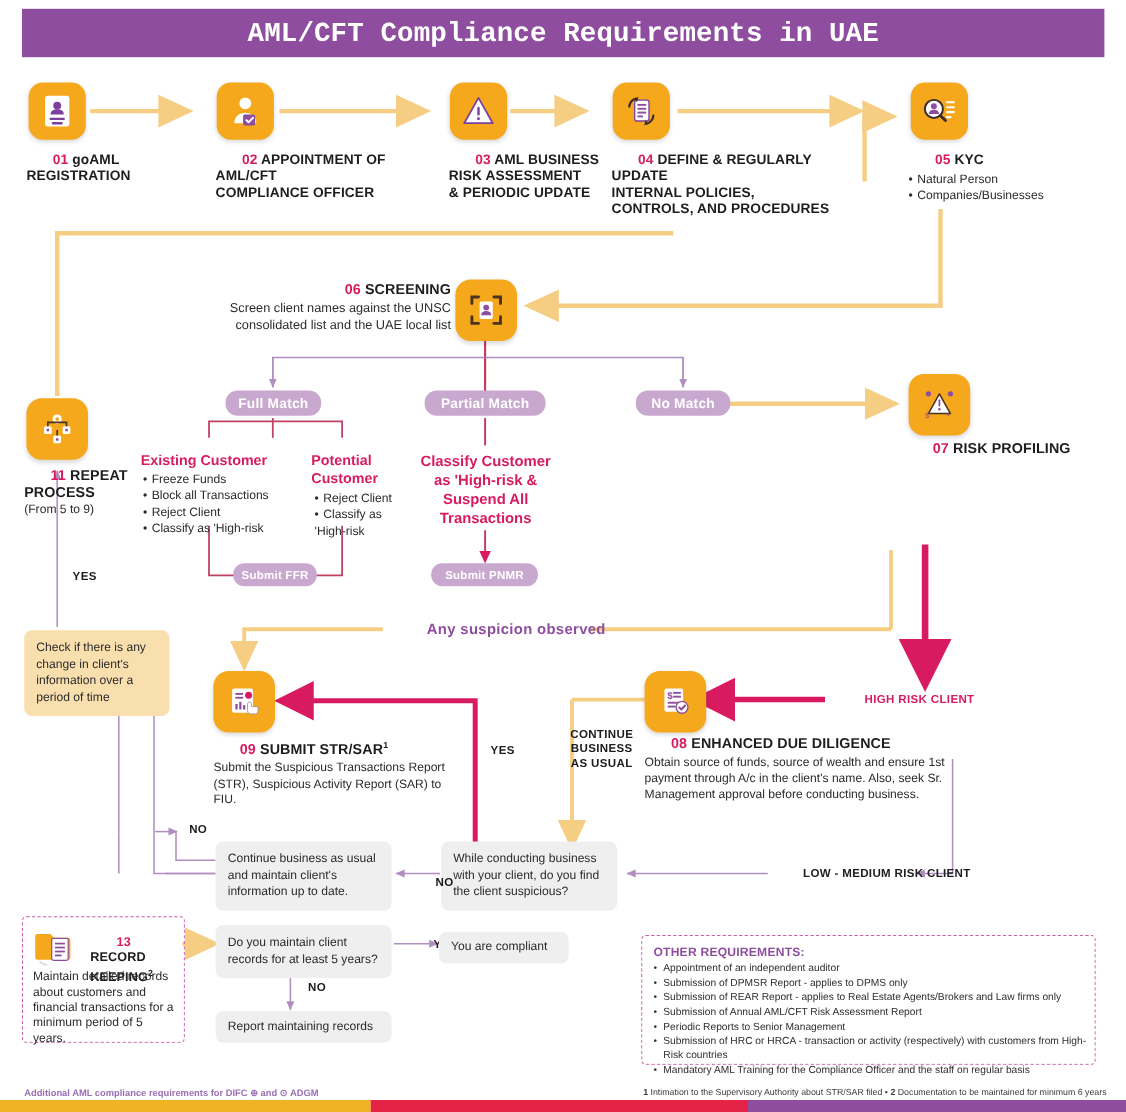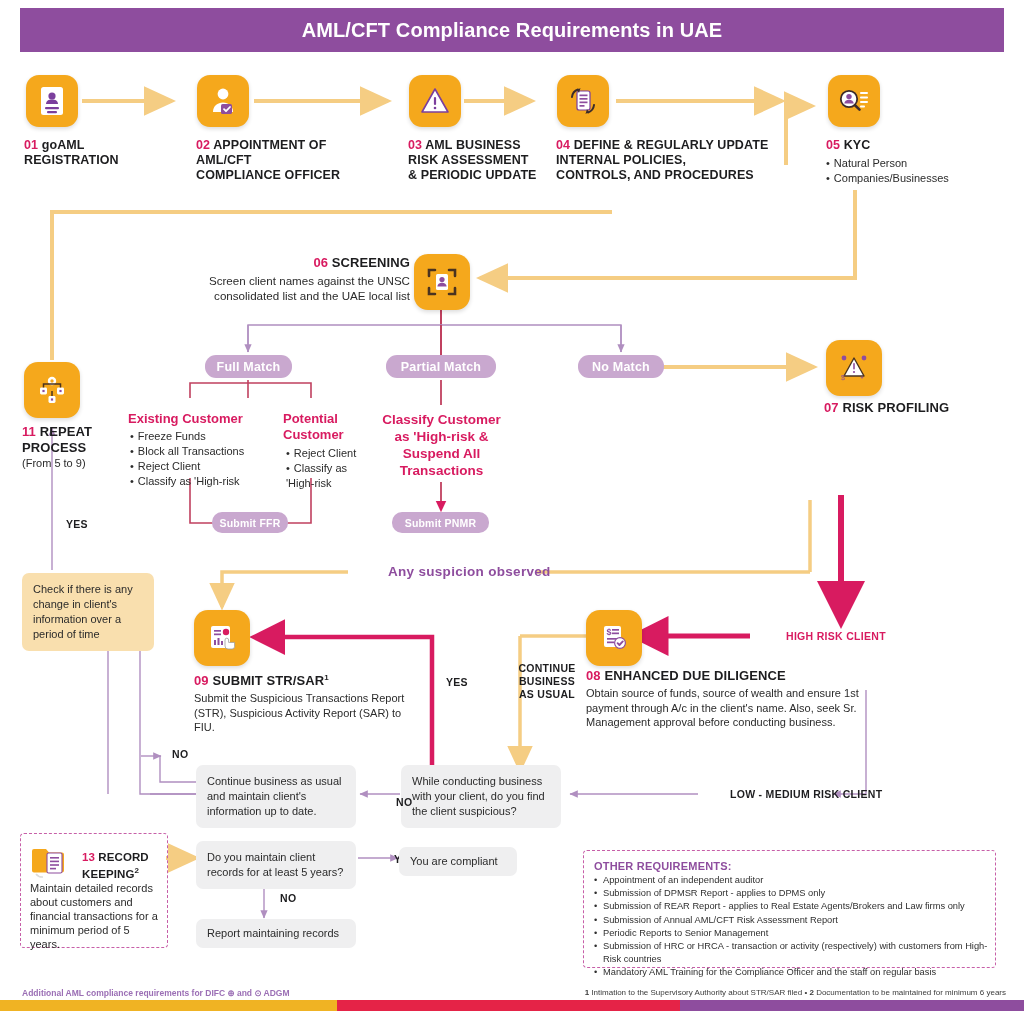--- a/index.html
+++ b/index.html
@@ -10,39 +10,39 @@
     overflow: hidden;
   }
   #root { position: relative; width: 1024px; height: 1011px; background: #fff; }
 
   
   .header-bar {
     position: absolute; left: 20px; top: 8px; width: 984px; height: 44px;
     background: #8e4d9e; display: flex; align-items: center; justify-content: center;
   }
   .header-title {
-    color: #ffffff; font-size: 20px; font-weight: bold; letter-spacing: .1px;
-    font-family: Liberation Sans, sans-serif;
+    color: #ffffff; font-size: 25px; font-weight: bold; letter-spacing: .1px;
+    font-family: Liberation Mono, monospace;
   }
 
   
   .abs { position: absolute; }
 
   
   .tile {
     position: absolute; width: 52px; height: 52px; border-radius: 13px;
     background: #f5a81c; display: flex; align-items: center; justify-content: center;
     box-shadow: 0 2px 4px rgba(0,0,0,.14);
   }
   .tile.big { width: 56px; height: 56px; border-radius: 14px; }
   .tile svg { display:block; }
 
   
   .step-head { font-size: 12.5px; font-weight: bold; color: #1d1d1f; line-height: 15px; letter-spacing:.1px;}
-  .step-num { color: #d81b60; font-weight: bold; }
+  .step-num { color: #d81b60; font-weight: bold; margin-left: 24px; }
   .step-body { font-size: 11px; color: #2b2b2b; line-height: 14.5px; }
   .step-list { font-size: 11px; color: #2b2b2b; line-height: 15px; list-style: none; }
   .step-list li::before { content: "\2022"; margin-right: 4px; }
 
   
   .pill {
     position: absolute; background: #c9a8cf; color: #fff; border-radius: 11px;
     font-size: 12.5px; font-weight: bold; display: flex; align-items: center;
     justify-content: center; height: 23px; letter-spacing:.2px;
   }

